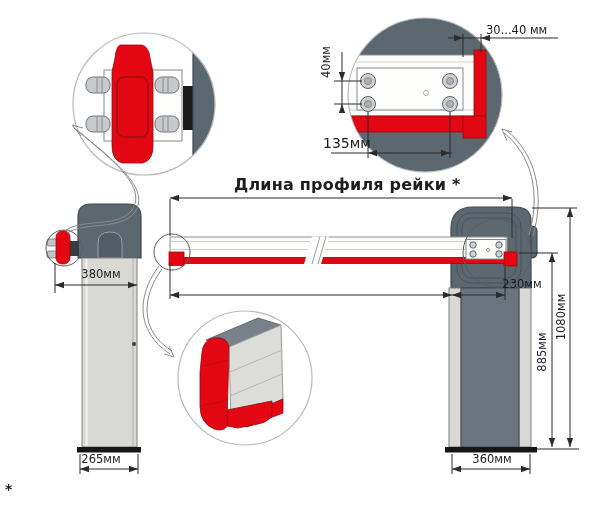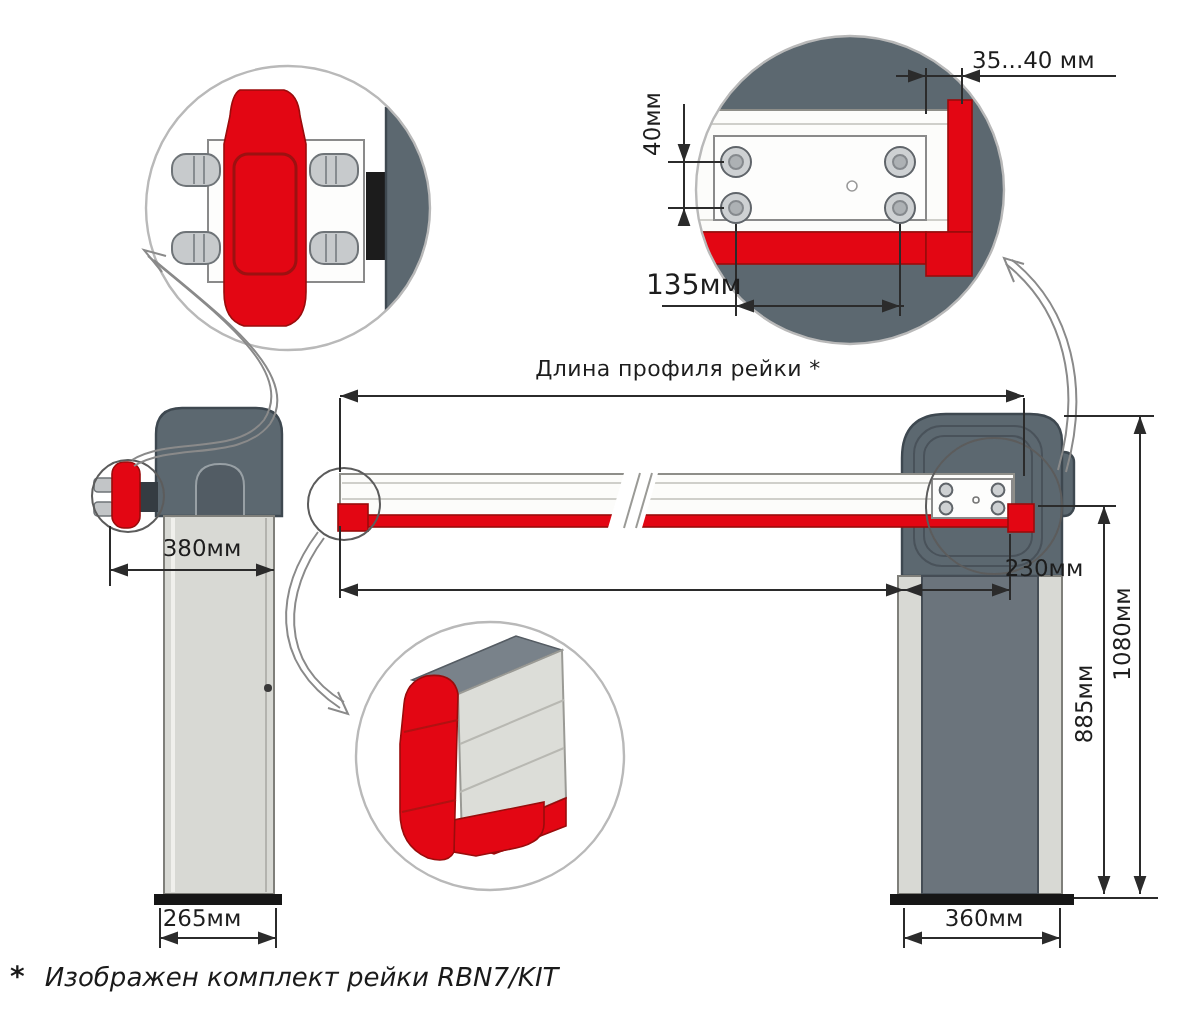--- a/index.html
+++ b/index.html
@@ -8,21 +8,21 @@
     --cabinet-body-dark:#6b747c;
     --cabinet-light:#d8d9d4;
     --line-color:#2b2b2b;
   }
   html,body{margin:0;padding:0;background:#fff;}
   .stage{position:relative;width:600px;height:505px;background:#fff;overflow:hidden;
          font-family:"DejaVu Sans","Liberation Sans",sans-serif;}
   .stage svg{position:absolute;left:0;top:0;}
   .lbl{position:absolute;color:#1d1d1d;font-size:11.5px;line-height:13px;white-space:nowrap;}
   .ctr{text-align:center;}
-  .bold-lbl{font-weight:400;font-size:11px;letter-spacing:.2px;text-align:center;}
+  .bold-lbl{font-weight:700;font-size:16px;letter-spacing:.2px;text-align:center;}
   .rot{transform:rotate(-90deg);}
   .small-lbl{font-size:14px;}
   .footnote{position:absolute;left:5px;top:481px;display:flex;gap:10px;align-items:baseline;color:#1a1a1a;}
   .footnote .star{font-weight:700;font-size:14px;}
   .footnote .txt{font-style:italic;font-size:13px;}
   
   .red{fill:var(--accent-red);stroke:#9a0c0c;stroke-width:.8;}
   .slate{fill:var(--cabinet-dark);stroke:#3e4850;stroke-width:1.2;}
   .slate2{fill:var(--cabinet-body-dark);stroke:#454d55;stroke-width:1;}
   .light{fill:var(--cabinet-light);stroke:#7f7f7a;stroke-width:1;}
@@ -249,22 +249,21 @@
 </svg>
 
 <div class="lbl bold-lbl" style="left:234px;top:178px;width:210px;">Длина профиля рейки *</div>
 
 <div class="lbl ctr" style="left:72px;top:268px;width:58px;">380мм</div>
 <div class="lbl ctr" style="left:79px;top:453px;width:44px;">265мм</div>
 <div class="lbl ctr" style="left:453px;top:278px;width:60px;padding-left:39px;">230мм</div>
 <div class="lbl ctr" style="left:461px;top:453px;width:62px;">360мм</div>
 <div class="lbl ctr rot" style="left:517px;top:345px;width:52px;height:14px;">885мм</div>
 <div class="lbl ctr rot" style="left:533px;top:310px;width:58px;height:14px;">1080мм</div>
-<div class="lbl" style="left:486px;top:24px;width:90px;">35...40 мм</div>
+<div class="lbl" style="left:486px;top:24px;width:90px;">30...40 мм</div>
 <div class="lbl ctr rot" style="left:308px;top:55px;width:38px;height:14px;">40мм</div>
 <div class="lbl ctr small-lbl" style="left:323px;top:137px;width:44px;">135мм</div>
 
 <div class="footnote">
   <span class="star">*</span>
-  <span class="txt">Изображен комплект рейки RBN7/KIT</span>
 </div>
 
 </div>
 
 </body></html>

